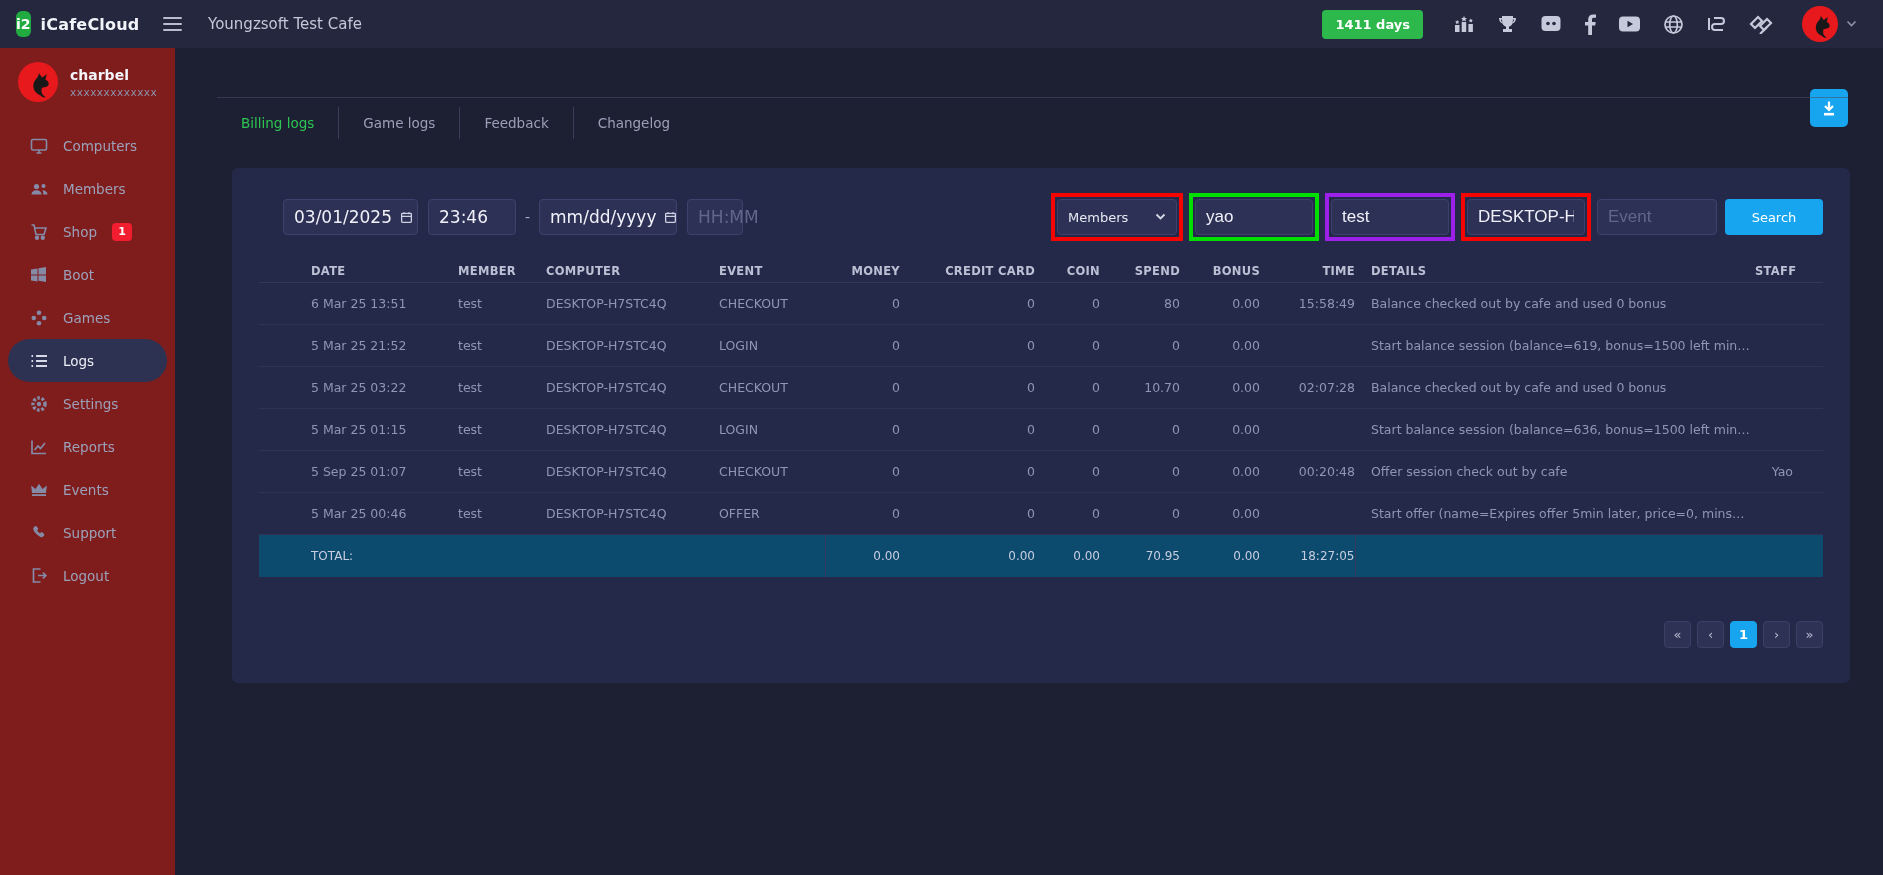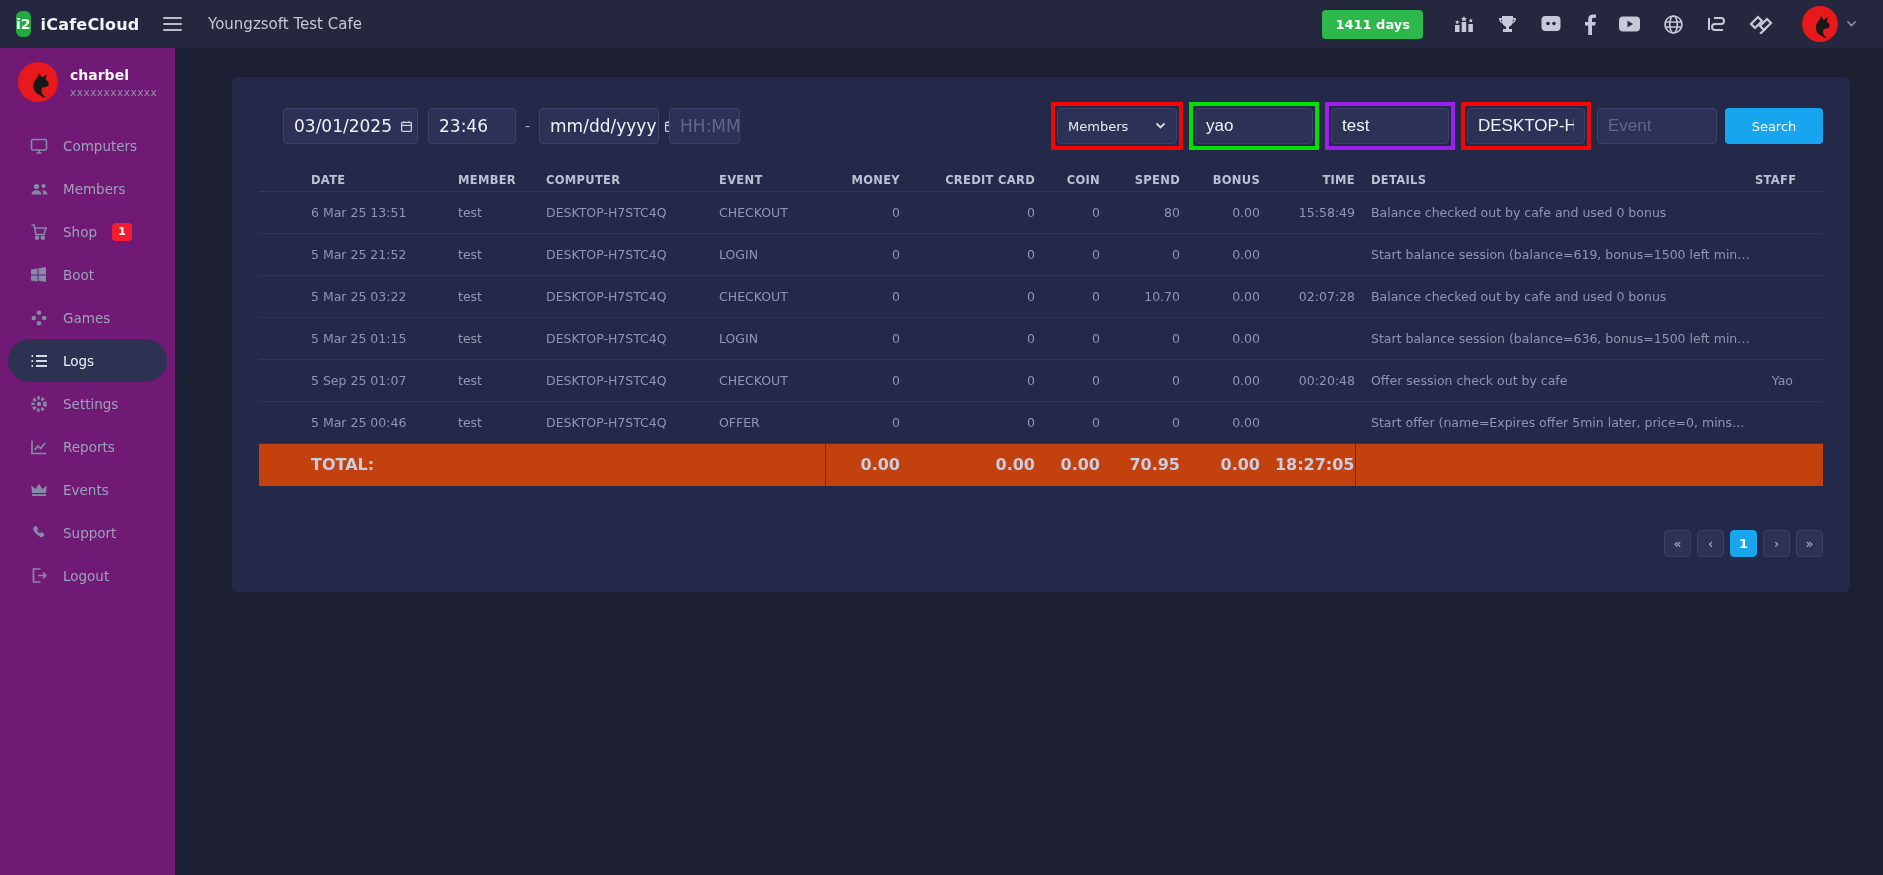--- a/index.html
+++ b/index.html
@@ -26,21 +26,21 @@
   .topbar-right { display:flex; align-items:center; gap:22px; padding-right:26px; }
   .days-badge { background:#2db84c; color:#fff; font-size:13px; font-weight:bold;
     padding:7px 13px; border-radius:4px; margin-right:8px; cursor:pointer; }
   .tb-icon { color:#c6c9da; cursor:pointer; }
   .avatar-wrap { display:flex; align-items:center; gap:8px; cursor:pointer; margin-left:6px; }
   .chev { color:#8f93a8; }
 
   
   .sidebar {
     position:fixed; top:48px; left:0; bottom:0; width:175px;
-    background:#701a75; z-index:10;
+    background:#7f1d1d; z-index:10;
   }
   .user-block { display:flex; align-items:center; gap:12px; padding:14px 0 0 18px; }
   .user-meta .u-name { font-size:14px; font-weight:bold; color:#f4f5fa; }
   .user-meta .u-mask { font-size:10.5px; color:#8d92ac; margin-top:3px; letter-spacing:.5px;text-align:center; }
   .nav { margin-top:22px; }
   .nav-item { display:flex; align-items:center; gap:15px; height:43px; padding-left:22px;
     color:#9ca1ba; font-size:13.5px; cursor:pointer; margin:0 8px; border-radius:24px; }
   .nav-item .ico { width:18px; color:#858aa6; flex:0 0 auto; }
   .nav-item.active { background:#2e3252; color:#eef0f7; }
   .nav-item.active .ico { color:#d7dae6; }
@@ -68,23 +68,23 @@
     height:36px; background:#2e3156; border:1px solid #3d416b; border-radius:4px;
     display:flex; align-items:center; justify-content:space-between;
     padding:0 10px; font-size:17px; color:#f0f1f8; cursor:text;
   }
   .inp .cal { color:#cdd0e0; margin-left:8px; }
   .inp.muted { color:#62668a; }
   input.inp { display:inline-block; }
   input.inp::placeholder { color:#62668a; }
   .dash { color:#aab0c6; margin:0 9px; font-size:14px; }
   .w-date { width:135px; margin-left:24px; }
-  .w-date2 { width:120px; margin-left:0; }
+  .w-date2 { width:138px; margin-left:0; }
   .w-time { width:88px; margin-left:10px; }
-  .w-time2 { width:71px; margin-left:10px; }
+  .w-time2 { width:56px; margin-left:10px; }
   .f-spacer { flex:1; }
   .annot { border:4px solid; padding:2px; display:inline-flex; margin-right:6px; }
   .annot.red { border-color:#f50500; }
   .annot.green { border-color:#00df00; }
   .annot.purple { border-color:#9c1fea; }
   .select-box { width:120px; height:36px; background:#2e3156; border:1px solid #3d416b; border-radius:4px;
     display:flex; align-items:center; justify-content:space-between; padding:0 10px; font-size:13px; cursor:pointer; }
   .select-box .chev { color:#d7dae6; }
   .txt { width:118px; }
   .txt2 { width:120px; margin-right:8px; }
@@ -94,21 +94,21 @@
   
   table { width:100%; border-collapse:collapse; table-layout:fixed; }
   th { font-size:11.5px; font-weight:bold; color:#bcc0d4; letter-spacing:.3px;
     padding:10px 0 4px 0; text-align:left; border-bottom:1px solid rgba(255,255,255,.07); }
   td { font-size:12.5px; color:#9095b2; height:42px; border-bottom:1px solid rgba(255,255,255,.05);
     white-space:nowrap; overflow:hidden; text-overflow:ellipsis; }
   th.r, td.r { text-align:right; }
   th:first-child, td.c-date { padding-left:52px; }
   th.c-details, td.c-details { padding-left:16px; }
   th.c-staff, td.c-staff { padding-right:30px; }
-  tr.total td { background:#c2410c; font-weight:bold; color:#c9cde0; font-size:16px; border-bottom:none; }
+  tr.total td { background:#0c4a6e; font-weight:normal; color:#c9cde0; font-size:12px; border-bottom:none; }
   tr.total td.bl { border-left:1px solid #363a60; }
 
   
   .pagination { display:flex; justify-content:flex-end; gap:6px; margin-top:44px; }
   .pg { width:27px; height:27px; border-radius:4px; background:#2e3254; border:1px solid #3c4066;
     color:#b9bdd3; font-size:13px; cursor:pointer; display:flex; align-items:center; justify-content:center; font-family:inherit; }
   .pg.active { background:#18a5f0; border-color:#18a5f0; color:#fff; font-weight:bold; }
 </style>
 </head>
 <body>
@@ -312,20 +312,37 @@
             <path d="M8 8.5h7.5M13 5.5l2.8 3-2.8 3"></path>
           </svg>
         </span>
       <span>Logout</span>
     </div>
   </nav>
 </aside>
 
 <main class="main">
 
+  <div class="tabs-row">
+    <div class="tabs">
+      <div class="tab active">Billing logs</div>
+      <div class="tab">Game logs</div>
+      <div class="tab">Feedback</div>
+      <div class="tab">Changelog</div>
+    </div>
+    <div class="tabs-spacer"></div>
+    <button class="download-btn">
+      <span>
+          <svg width="18" height="18" viewBox="0 0 18 18" fill="none" stroke="#fff" stroke-width="2.2">
+            <path d="M9 2.5v8M5 7l4 4 4-4"></path>
+            <path d="M4 15.2h10" stroke-width="2.6"></path>
+          </svg>
+        </span>
+    </button>
+  </div>
 
   <section class="card">
 
     <div class="filter-row">
       <div class="inp w-date">
         <span>03/01/2025</span>
         <span class="cal">
             <svg width="13" height="13" viewBox="0 0 16 16" fill="none" stroke="currentColor" stroke-width="1.6">
               <rect x="2" y="3" width="12" height="11" rx="1"></rect>
               <path d="M5 1.5V4M11 1.5V4M2 6.5h12"></path>

